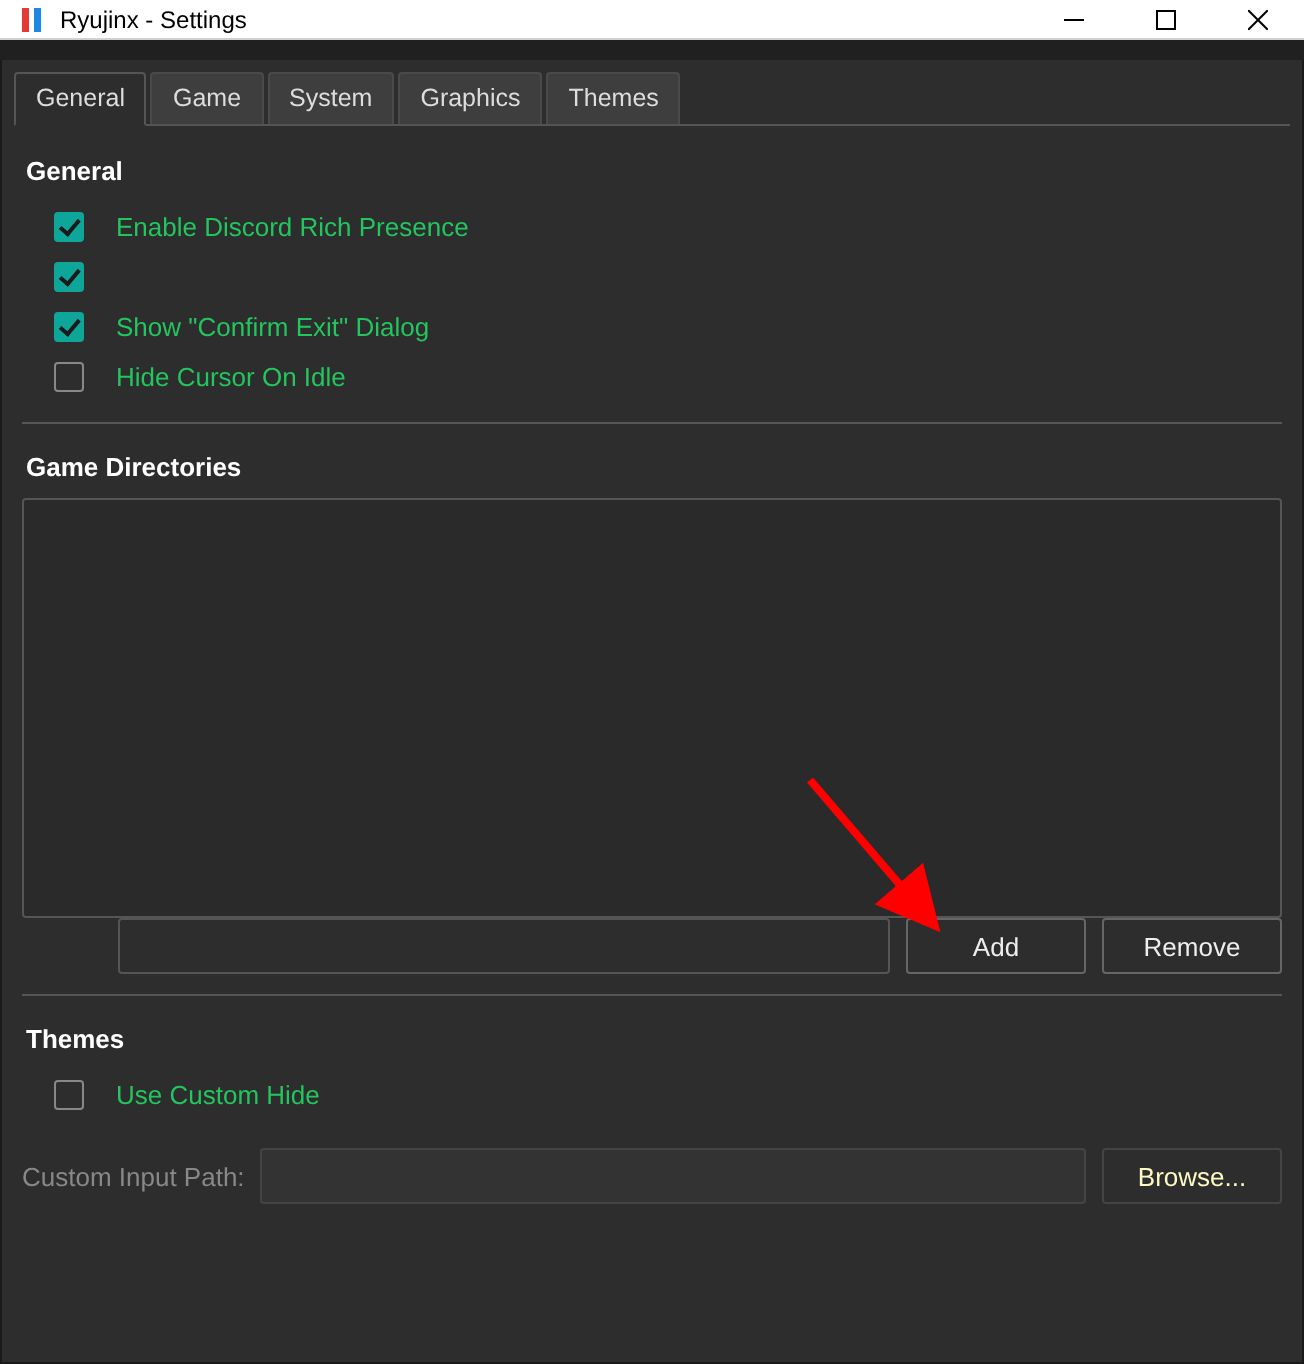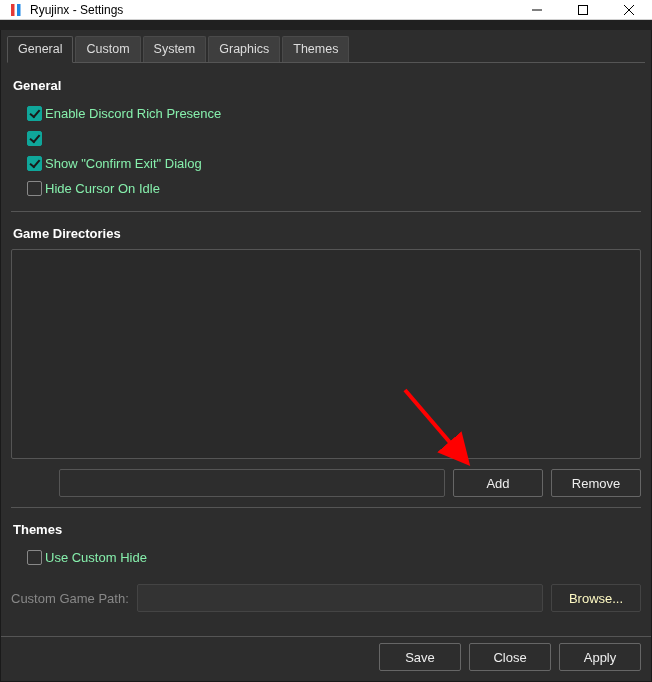--- a/index.html
+++ b/index.html
@@ -98,24 +98,24 @@
   }
   .section-title {
     font-weight: 600;
     font-size: 13px;
     color: #fff;
     margin: 4px 0 8px 2px;
   }
   .checkbox-row {
     display: flex;
     align-items: flex-start;
-    gap: 3px;
+    gap: 16px;
     margin: 5px 0 5px 16px;
     font-size: 13px;
-    color: #86efac;
+    color: #22c55e;
   }
   .chk {
     width: 15px; height: 15px;
     border: 1px solid #888;
     border-radius: 2px;
     background: #2d2d2d;
     display: flex;
     align-items: center;
     justify-content: center;
   }
@@ -137,21 +137,20 @@
   }
   .dir-list {
     border: 1px solid #555;
     background: #2a2a2a;
     height: 210px;
     border-radius: 2px;
   }
   .dir-row {
     display: flex;
     gap: 8px;
-    margin-top: 10px;
     padding-left: 48px;
   }
   .text-input {
     flex: 1;
     height: 28px;
     background: #2d2d2d;
     border: 1px solid #555;
     border-radius: 2px;
     color: #eee;
     padding: 0 6px;
@@ -231,21 +230,21 @@
           <line x1="10" y1="0" x2="0" y2="10" stroke="#000" stroke-width="1"></line>
         </svg>
     </div>
   </div>
 </div>
 
 <div class="window-body">
 
   <div class="tabs">
     <div class="tab active">General</div>
-    <div class="tab">Custom</div>
+    <div class="tab">Game</div>
     <div class="tab">System</div>
     <div class="tab">Graphics</div>
     <div class="tab">Themes</div>
   </div>
   <div class="tab-underline"></div>
 
   <div class="content">
 
     <div class="section-title">General</div>
 
@@ -280,32 +279,27 @@
     <div class="hr"></div>
 
     <div class="section-title">Themes</div>
 
     <div class="checkbox-row">
       <span class="chk"></span>
       <span>Use Custom Hide</span>
     </div>
 
     <div class="theme-path-row">
-      <span>Custom Game Path:</span>
+      <span>Custom Input Path:</span>
       <input class="text-input" disabled="" value="" style="">
       <div class="btn">Browse...</div>
     </div>
 
   </div>
 
-  <div class="footer">
-    <div class="btn">Save</div>
-    <div class="btn">Close</div>
-    <div class="btn">Apply</div>
-  </div>
 
 </div>
 
 <svg class="arrow" style="left:395px; top:380px;" width="100" height="100">
   <defs>
     <marker id="ah" markerWidth="8" markerHeight="8" refX="6" refY="4" orient="auto">
       <polygon points="0 0, 8 4, 0 8" fill="#ff0000"></polygon>
     </marker>
   </defs>
   <line x1="10" y1="10" x2="70" y2="80" stroke="#ff0000" stroke-width="4" marker-end="url(#ah)"></line>

